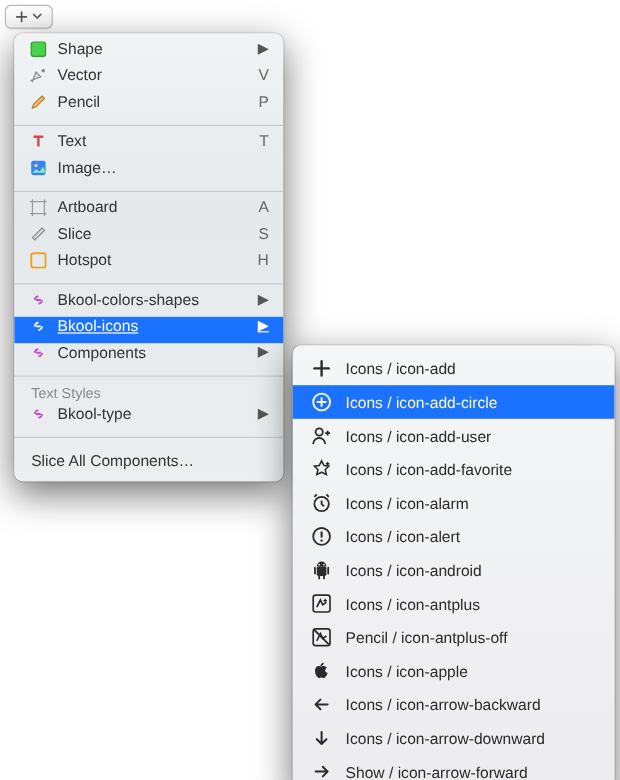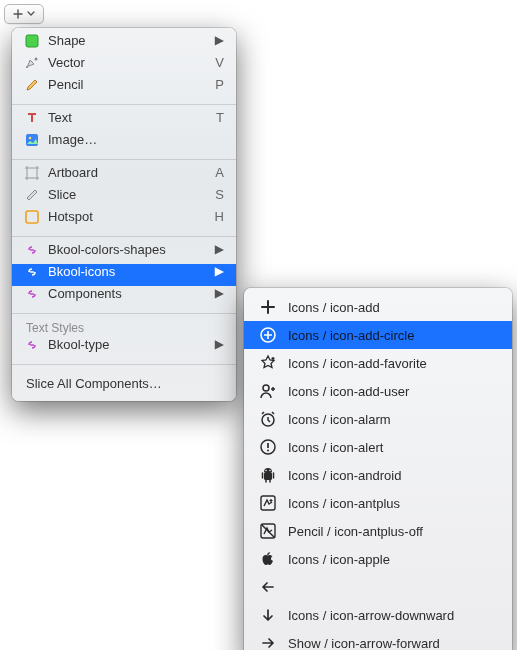--- a/index.html
+++ b/index.html
@@ -49,20 +49,21 @@
     align-items: center; justify-content: center;
     margin-right: 8px;
     flex-shrink: 0;
   }
   .menu-item .label { flex: 1; white-space: nowrap; }
   .menu-item .shortcut { color: #666; font-size: 13px; margin-left: 8px; }
   .menu-item .chevron { color: #555; font-size: 12px; margin-left: 8px; }
   .menu-item.selected {
     background: #1b72ff;
     color: #fff;
+    text-decoration: underline;
   }
   .menu-item.selected .shortcut, .menu-item.selected .chevron { color: #fff; }
   .menu-sep {
     margin: 5px 0;
     border: none;
     border-top: 1px solid rgba(0,0,0,0.13);
   }
   .menu-header {
     padding: 2px 14px 2px 14px;
     color: #8a8a8e;
@@ -89,21 +90,21 @@
     padding: 0 14px;
     color: #2b2b2b;
   }
   .sub-item .sicon {
     width: 20px; height: 20px;
     display: inline-flex;
     align-items: center; justify-content: center;
     margin-right: 10px;
     flex-shrink: 0;
   }
-  .sub-item.selected { background: #1b72ff; color: #0f172a; }
+  .sub-item.selected { background: #1b72ff; color: #fef9c3; }
   .sub-item.selected svg { stroke: #fff; fill: none; }
   .sub-item.selected svg.fillw { fill: #fff; stroke: #fff; }
 </style>
 </head>
 <body>
 
 <div class="toolbar-btn">
   <span>
     <svg width="10" height="10" viewBox="0 0 10 10">
         <path d="M5 1v8M1 5h8" stroke="#555" stroke-width="1.4" stroke-linecap="round"></path>
@@ -260,35 +261,35 @@
           <svg class="fillw" width="18" height="18" viewBox="0 0 18 18">
             <circle cx="9" cy="9" r="7" fill="none" stroke="#fff" stroke-width="1.6"></circle>
             <path d="M9 5v8M5 9h8" stroke="#fff" stroke-width="1.6"></path>
           </svg>
         </span>
         <span>Icons / icon-add-circle</span>
       </div>
       <div class="sub-item">
         <span class="sicon">
           <svg width="18" height="18" viewBox="0 0 18 18">
-            <path d="M9 2l2 4 4 .5-3 3 1 4-4-2-4 2 1-4-3-3 4-.5z" fill="none" stroke="#2b2b2b" stroke-width="1.3"></path>
-            <path d="M14 3v3M12.5 4.5h3" stroke="#2b2b2b" stroke-width="1.3"></path>
-          </svg>
-        </span>
-        <span>Icons / icon-add-favorite</span>
-      </div>
-      <div class="sub-item">
-        <span class="sicon">
-          <svg width="18" height="18" viewBox="0 0 18 18">
             <circle cx="7" cy="6" r="3" fill="none" stroke="#2b2b2b" stroke-width="1.5"></circle>
             <path d="M2 16c0-3 2.5-5 5-5s5 2 5 5" fill="none" stroke="#2b2b2b" stroke-width="1.5"></path>
             <path d="M14 5v4M12 7h4" stroke="#2b2b2b" stroke-width="1.5"></path>
           </svg>
         </span>
         <span>Icons / icon-add-user</span>
+      </div>
+      <div class="sub-item">
+        <span class="sicon">
+          <svg width="18" height="18" viewBox="0 0 18 18">
+            <path d="M9 2l2 4 4 .5-3 3 1 4-4-2-4 2 1-4-3-3 4-.5z" fill="none" stroke="#2b2b2b" stroke-width="1.3"></path>
+            <path d="M14 3v3M12.5 4.5h3" stroke="#2b2b2b" stroke-width="1.3"></path>
+          </svg>
+        </span>
+        <span>Icons / icon-add-favorite</span>
       </div>
       <div class="sub-item">
         <span class="sicon">
           <svg width="18" height="18" viewBox="0 0 18 18">
             <circle cx="9" cy="10" r="6" fill="none" stroke="#2b2b2b" stroke-width="1.5"></circle>
             <path d="M9 7v3l2 2M3 4l2-2M15 4l-2-2" stroke="#2b2b2b" stroke-width="1.5" fill="none"></path>
           </svg>
         </span>
         <span>Icons / icon-alarm</span>
       </div>
@@ -341,20 +342,21 @@
           </svg>
         </span>
         <span>Icons / icon-apple</span>
       </div>
       <div class="sub-item">
         <span class="sicon">
           <svg width="18" height="18" viewBox="0 0 18 18">
             <path d="M14 9H4M8 5L4 9l4 4" stroke="#2b2b2b" stroke-width="1.7" fill="none" stroke-linecap="round" stroke-linejoin="round"></path>
           </svg>
         </span>
+        <span>Icons / icon-arrow-backward</span>
       </div>
       <div class="sub-item">
         <span class="sicon">
           <svg width="18" height="18" viewBox="0 0 18 18">
             <path d="M9 4v10M5 10l4 4 4-4" stroke="#2b2b2b" stroke-width="1.7" fill="none" stroke-linecap="round" stroke-linejoin="round"></path>
           </svg>
         </span>
         <span>Icons / icon-arrow-downward</span>
       </div>
       <div class="sub-item">

